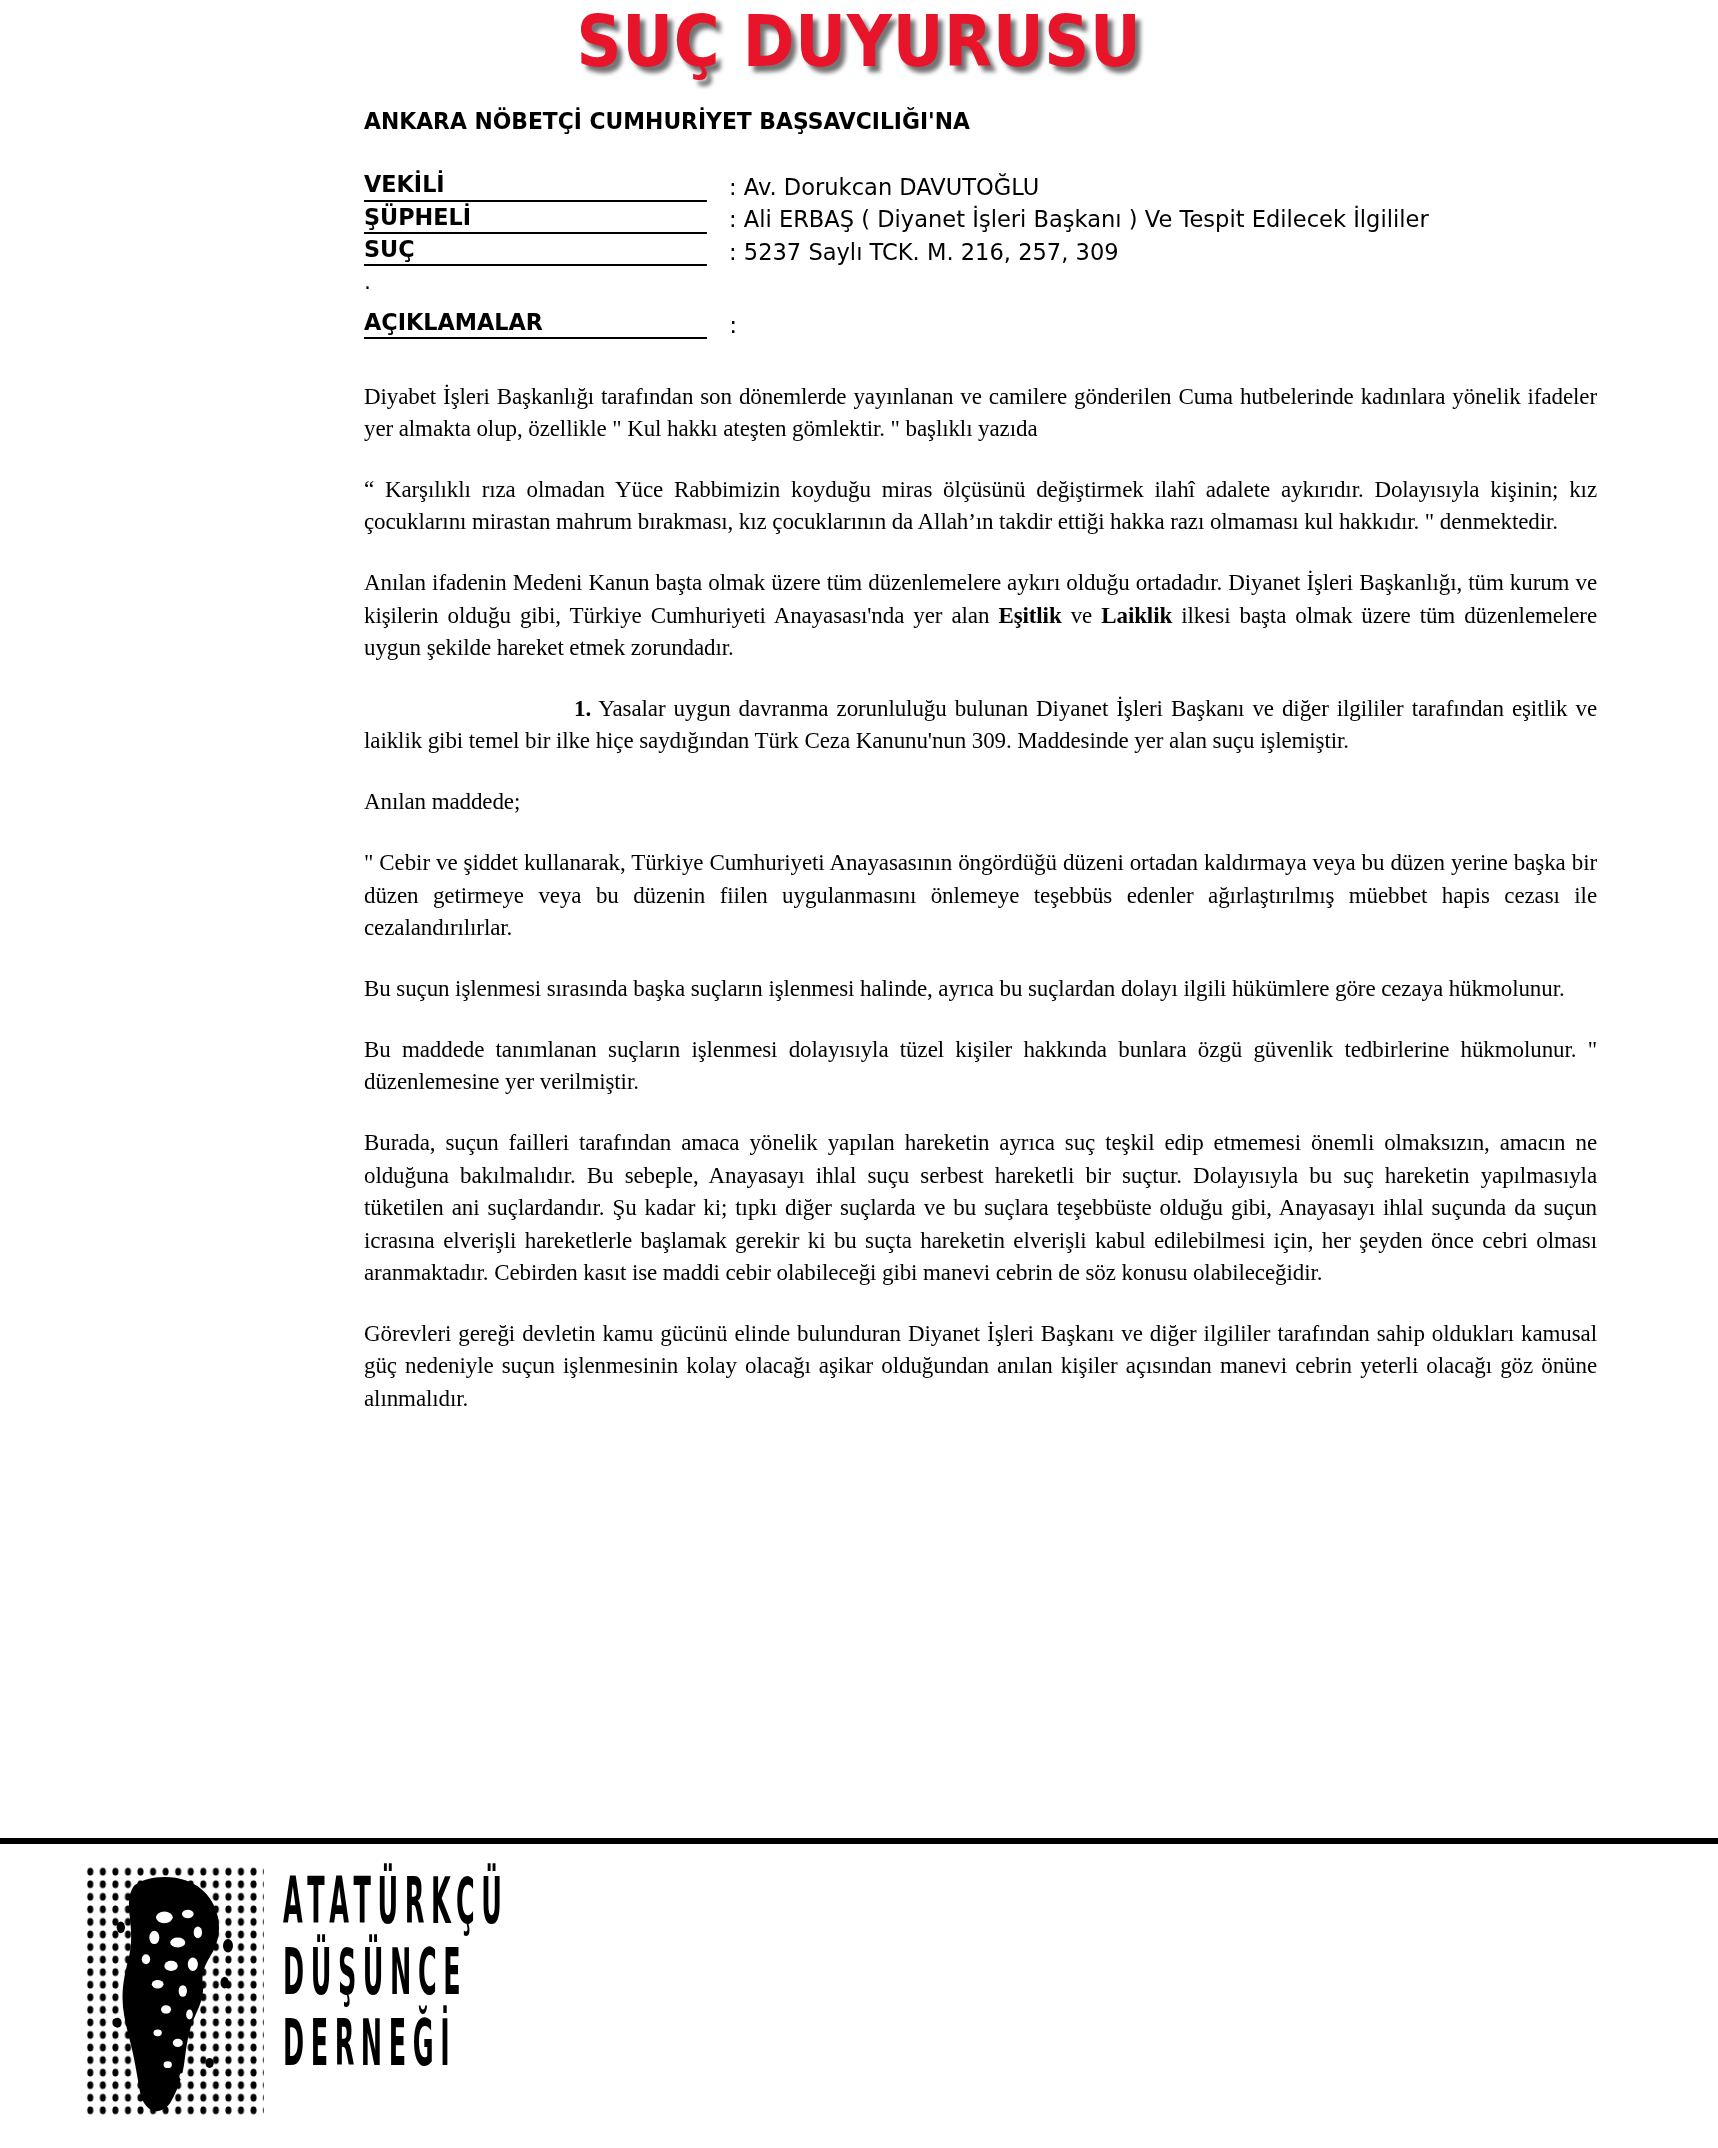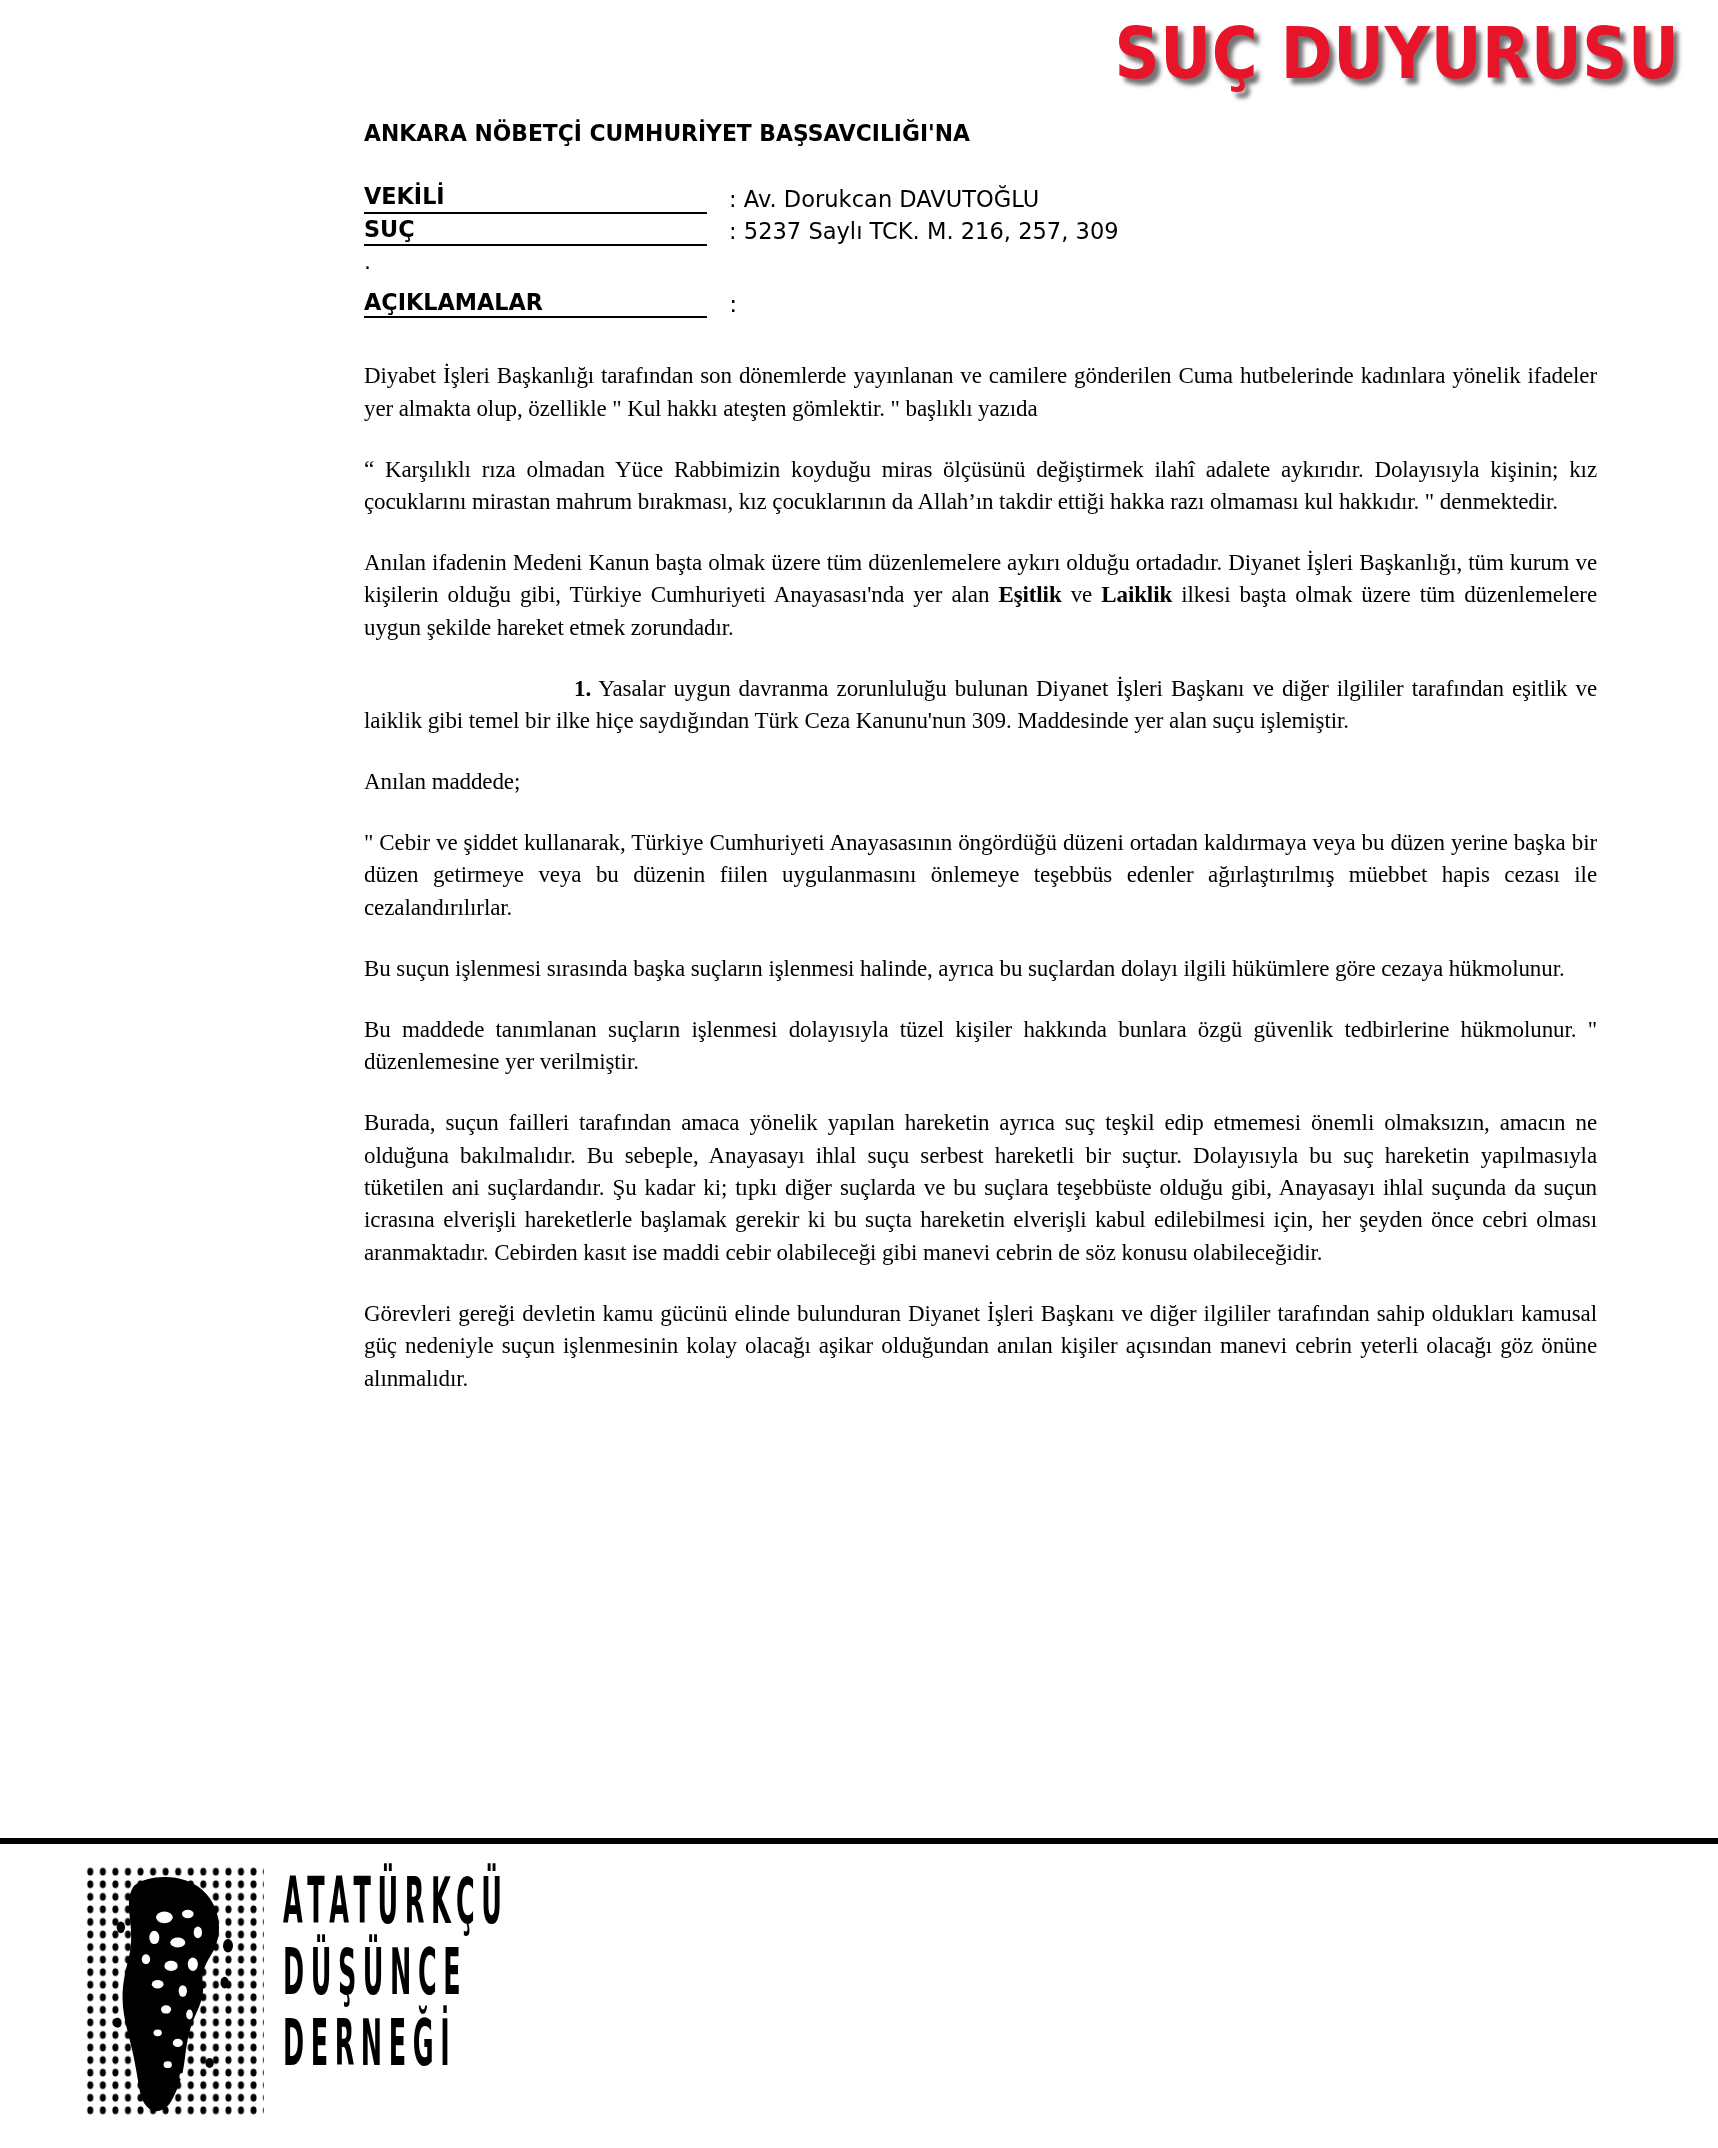--- a/index.html
+++ b/index.html
@@ -19,22 +19,22 @@
   
   .page {
     position: relative;
     width: 1718px;
     height: 2148px;
     background: #ffffff;
   }
 
   
   .title-wrap {
-    padding-top: 20px;
-    text-align: right;
+    padding-top: 8px;
+    text-align: center;
   }
   .doc-title {
     display: inline-block;
     font-family: "DejaVu Sans", sans-serif;
     font-weight: 700;
     font-size: 71px;
     line-height: 0.95;
     letter-spacing: 0.8px;
     color: #e8152a;
     transform: scaleX(0.88);
@@ -246,20 +246,24 @@
       <div class="addressee">ANKARA NÖBETÇİ CUMHURİYET BAŞSAVCILIĞI'NA</div>
 
       <div class="fields">
 
 
         <div class="field-row">
           <div class="field-label">VEKİLİ</div>
           <div class="field-value">: Av. Dorukcan DAVUTOĞLU</div>
         </div>
 
+        <div class="field-row">
+          <div class="field-label">ŞÜPHELİ</div>
+          <div class="field-value">: Ali ERBAŞ ( Diyanet İşleri Başkanı ) Ve Tespit Edilecek İlgililer</div>
+        </div>
 
         <div class="field-row">
           <div class="field-label">SUÇ</div>
           <div class="field-value">: 5237 Saylı TCK. M. 216, 257, 309</div>
         </div>
 
         <div class="stray-dot">.</div>
 
         <div class="aciklamalar-row">
           <div class="aciklamalar-label">AÇIKLAMALAR</div>

